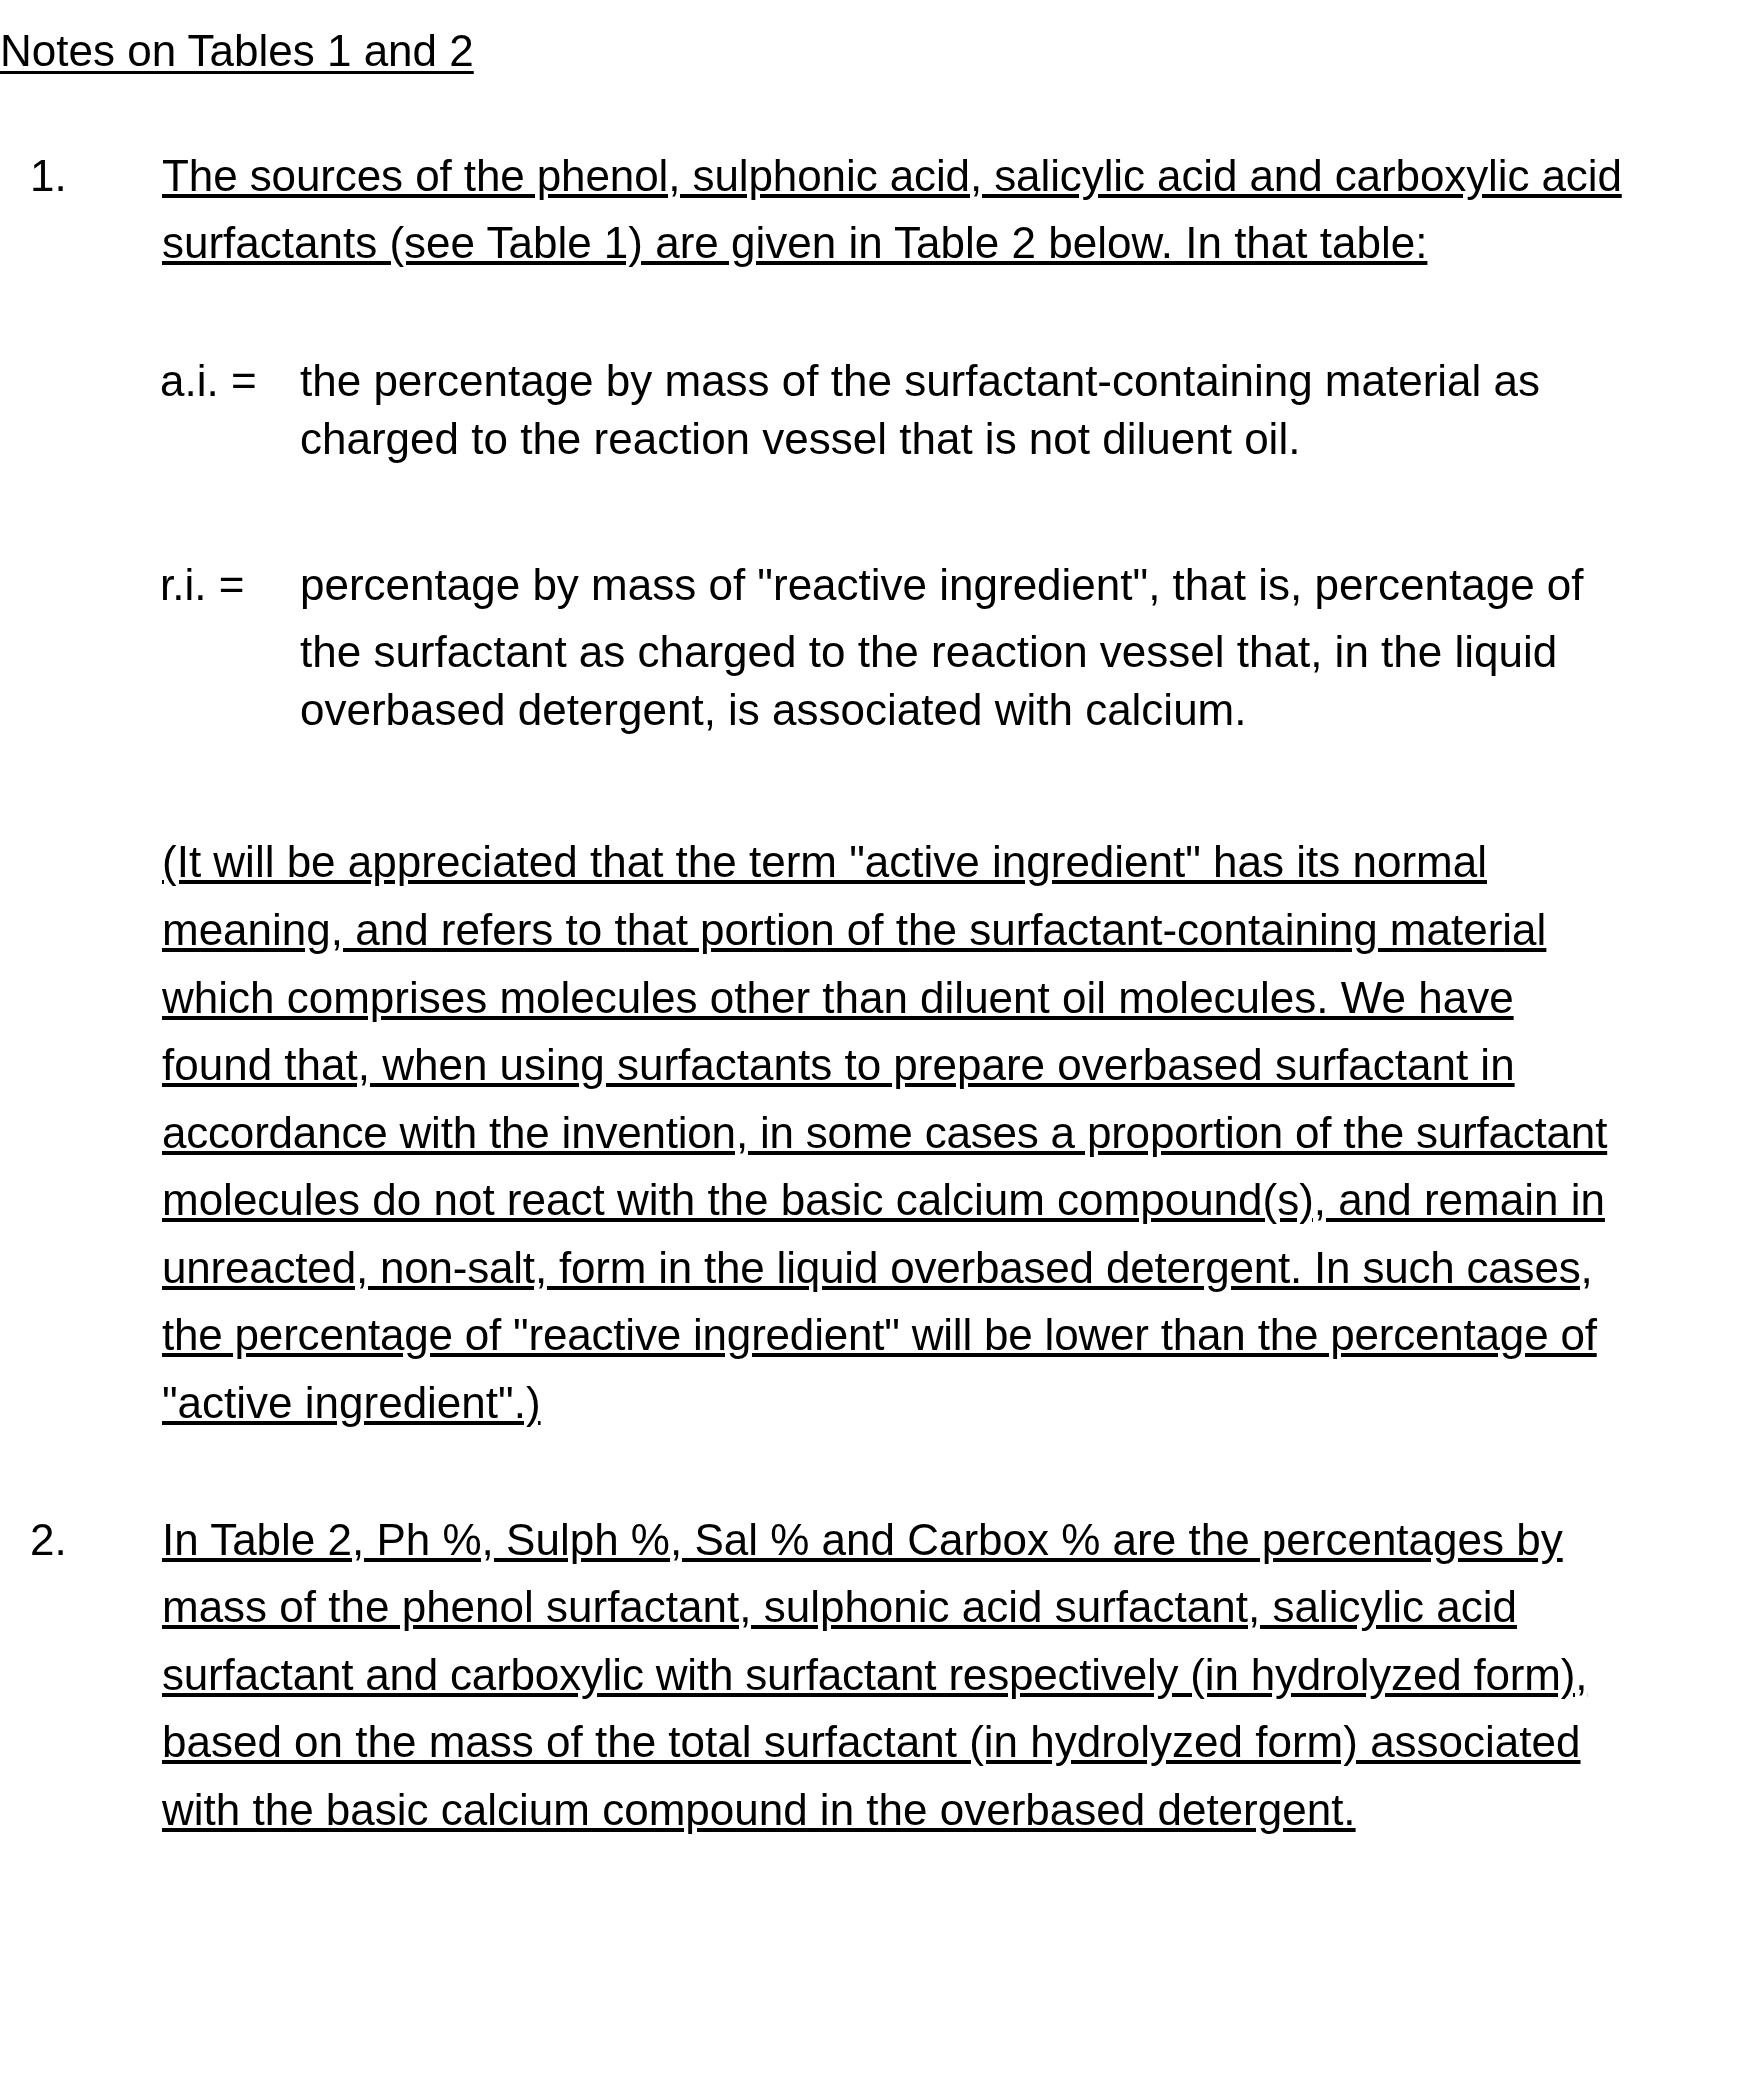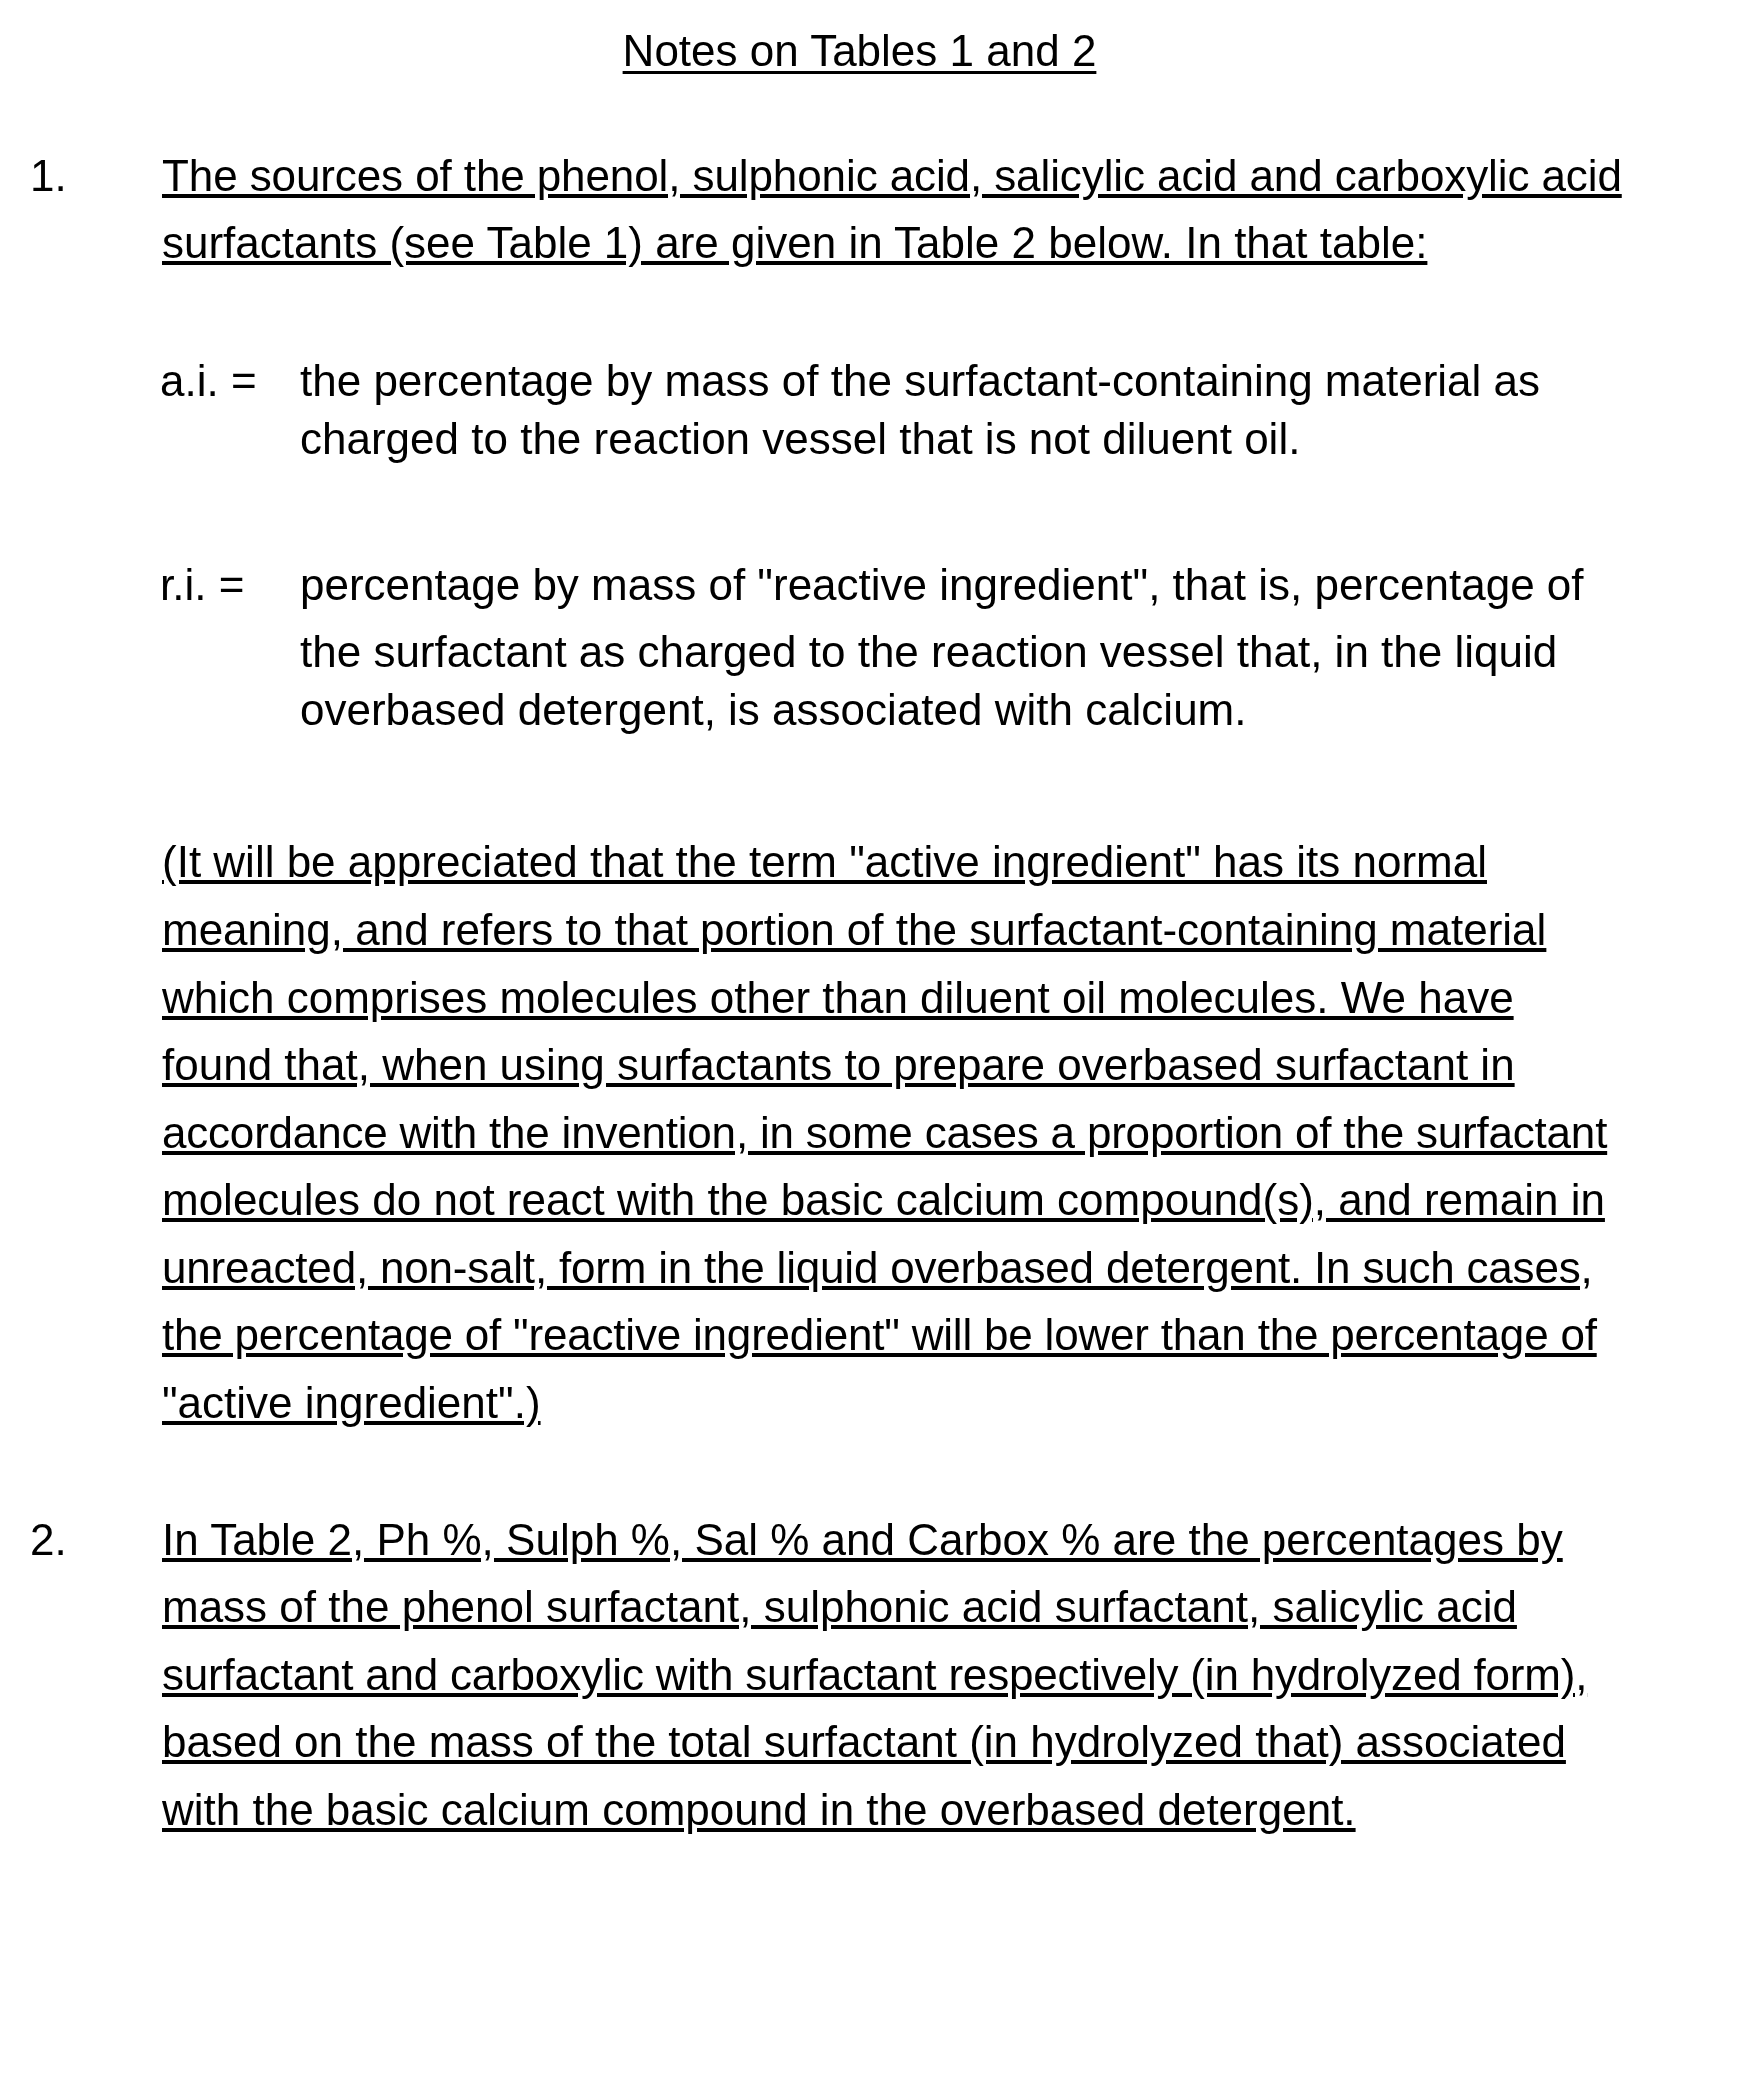--- a/index.html
+++ b/index.html
@@ -1,19 +1,19 @@
 <!DOCTYPE html>
 <html style="font-size:14.4px"><head>
 <meta charset="utf-8">
 <style>
   html, body { margin: 0; padding: 0; background: #ffffff; }
   body { width: 1757px; height: 2089px; position: relative; overflow: hidden;
          font-family: "Liberation Sans", sans-serif; color: #000000; }
   .ln { position: absolute; font-size: 44px; line-height: 1; white-space: nowrap; letter-spacing: 0px; }
-  .title { position: absolute; left: 0; width: 1719px; text-align: center; top: 29px;
+  .title { position: absolute; left: 0; width: 1719px; top: 29px;
            font-size: 44px; line-height: 1; text-decoration: underline; text-decoration-thickness: 2.7px;
            text-underline-offset: 5.4px; white-space: nowrap; }
   .num { left: 30px; }
   .body { left: 162px; text-decoration: underline; }
   .lbl { left: 160px; }
   .def { left: 300px; }
 </style>
 </head>
 <body>
 
@@ -50,18 +50,18 @@
       <div class="ln body" style="top:1313px; letter-spacing:-0.2px">the percentage of "reactive ingredient" will be lower than the percentage of</div>
       <div class="ln body" style="top:1381px">"active ingredient".)</div>
     </div>
   </section>
 
   <section>
     <div class="ln num" style="top:1518px">2.</div>
     <div class="ln body" style="top:1518px">In Table 2, Ph %, Sulph %, Sal % and Carbox % are the percentages by</div>
     <div class="ln body" style="top:1585px">mass of the phenol surfactant, sulphonic acid surfactant, salicylic acid</div>
     <div class="ln body" style="top:1653px; letter-spacing:-0.2px">surfactant and carboxylic with surfactant respectively (in hydrolyzed form),</div>
-    <div class="ln body" style="top:1720px">based on the mass of the total surfactant (in hydrolyzed that) associated</div>
+    <div class="ln body" style="top:1720px">based on the mass of the total surfactant (in hydrolyzed form) associated</div>
     <div class="ln body" style="top:1788px">with the basic calcium compound in the overbased detergent.</div>
   </section>
 
 </div>
 
 
 </body></html>

